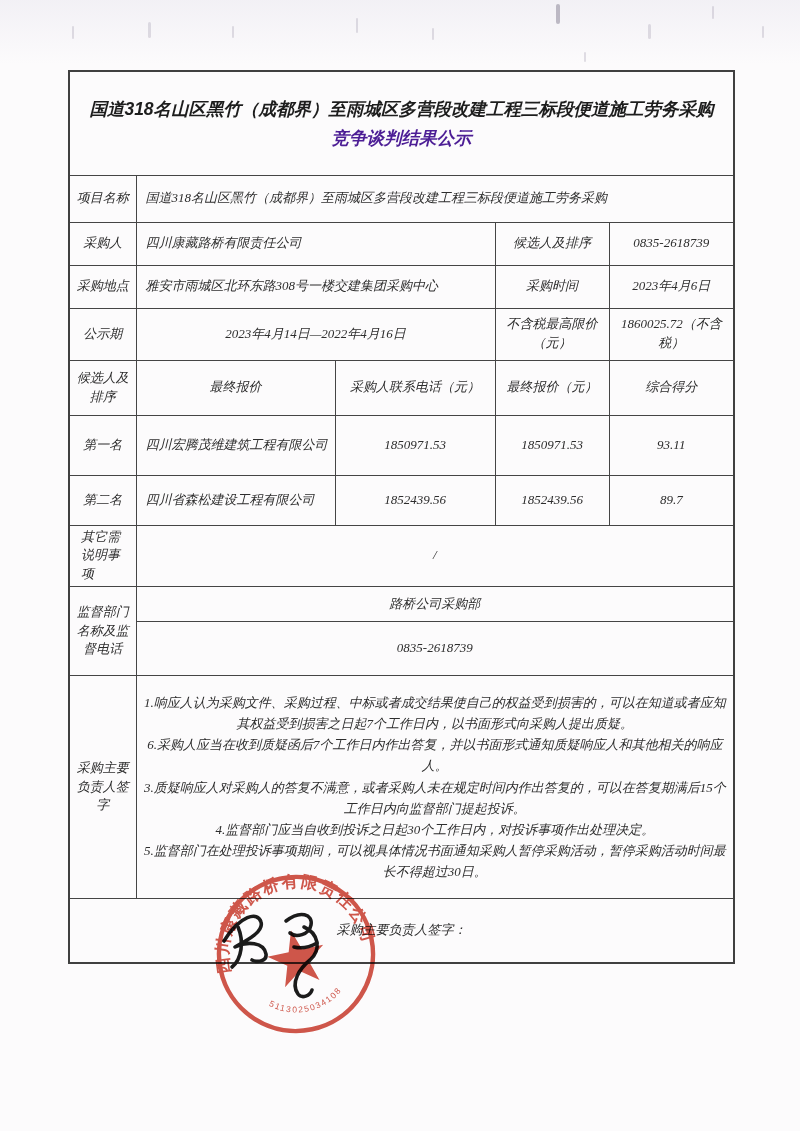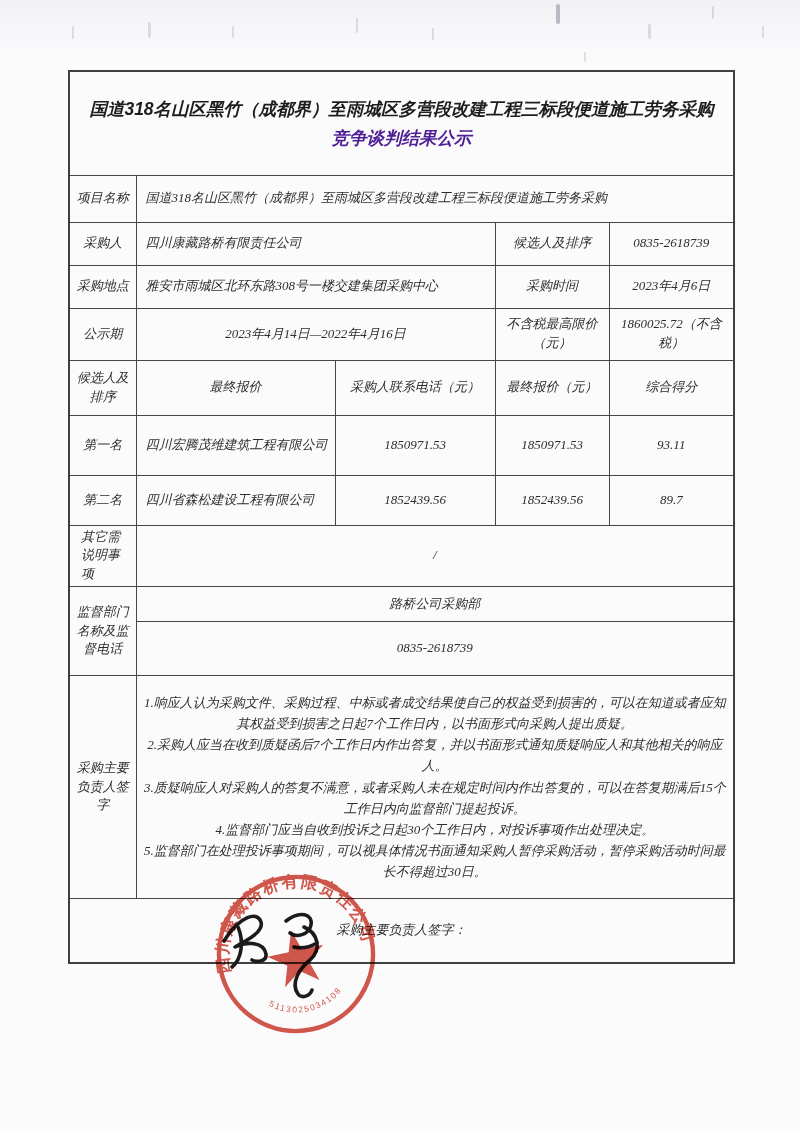--- a/index.html
+++ b/index.html
@@ -166,21 +166,21 @@
       <td colspan="4">路桥公司采购部</td>
     </tr>
     <tr class="r9b">
       <td colspan="4">0835-2618739</td>
     </tr>
 
     <tr class="r10">
       <td>采购主要负责人签字</td>
       <td colspan="4" class="objection-cell">
         <p>1.响应人认为采购文件、采购过程、中标或者成交结果使自己的权益受到损害的，可以在知道或者应知其权益受到损害之日起7个工作日内，以书面形式向采购人提出质疑。</p>
-        <p>2.采购人应当在收到质疑函后7个工作日内作出答复，并以书面形式通知质疑响应人和其他相关的响应人。</p>
+        <p>6.采购人应当在收到质疑函后7个工作日内作出答复，并以书面形式通知质疑响应人和其他相关的响应人。</p>
         <p>3.质疑响应人对采购人的答复不满意，或者采购人未在规定时间内作出答复的，可以在答复期满后15个工作日内向监督部门提起投诉。</p>
         <p>4.监督部门应当自收到投诉之日起30个工作日内，对投诉事项作出处理决定。</p>
         <p>5.监督部门在处理投诉事项期间，可以视具体情况书面通知采购人暂停采购活动，暂停采购活动时间最长不得超过30日。</p>
       </td>
     </tr>
 
     <tr class="r11">
       <td colspan="5" class="sig-cell">
         <span>采购主要负责人签字：</span>
       </td>

